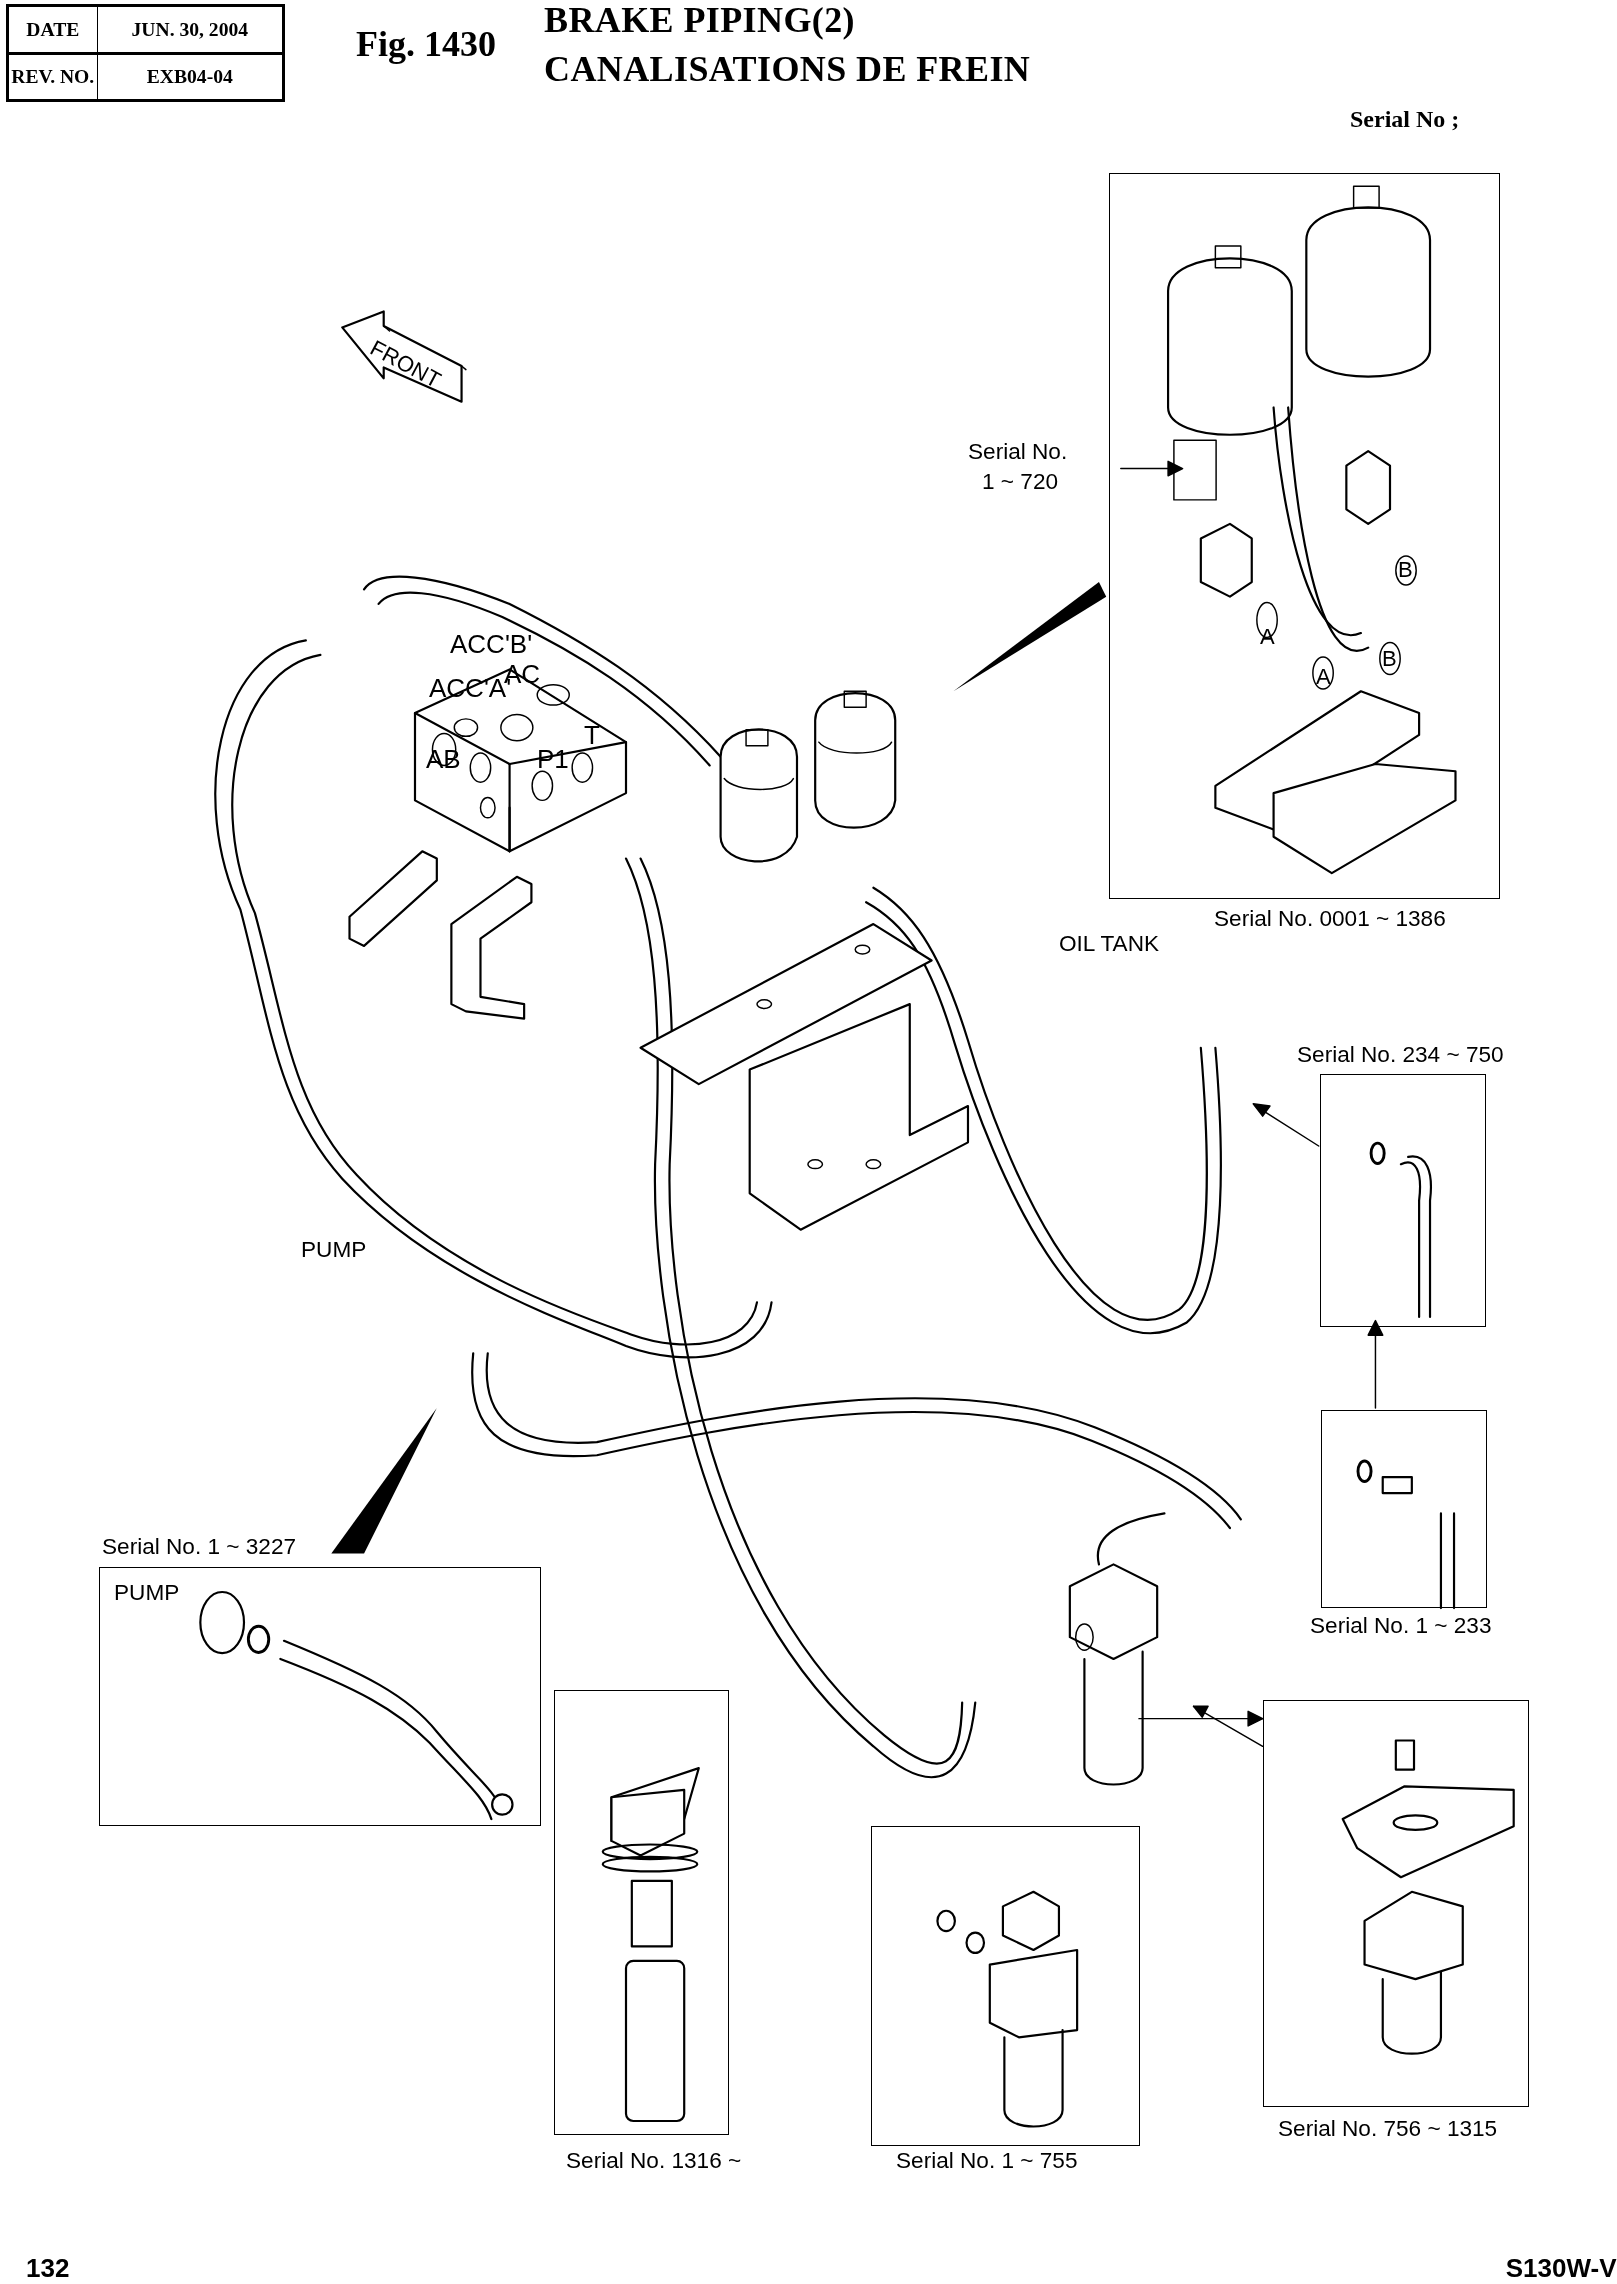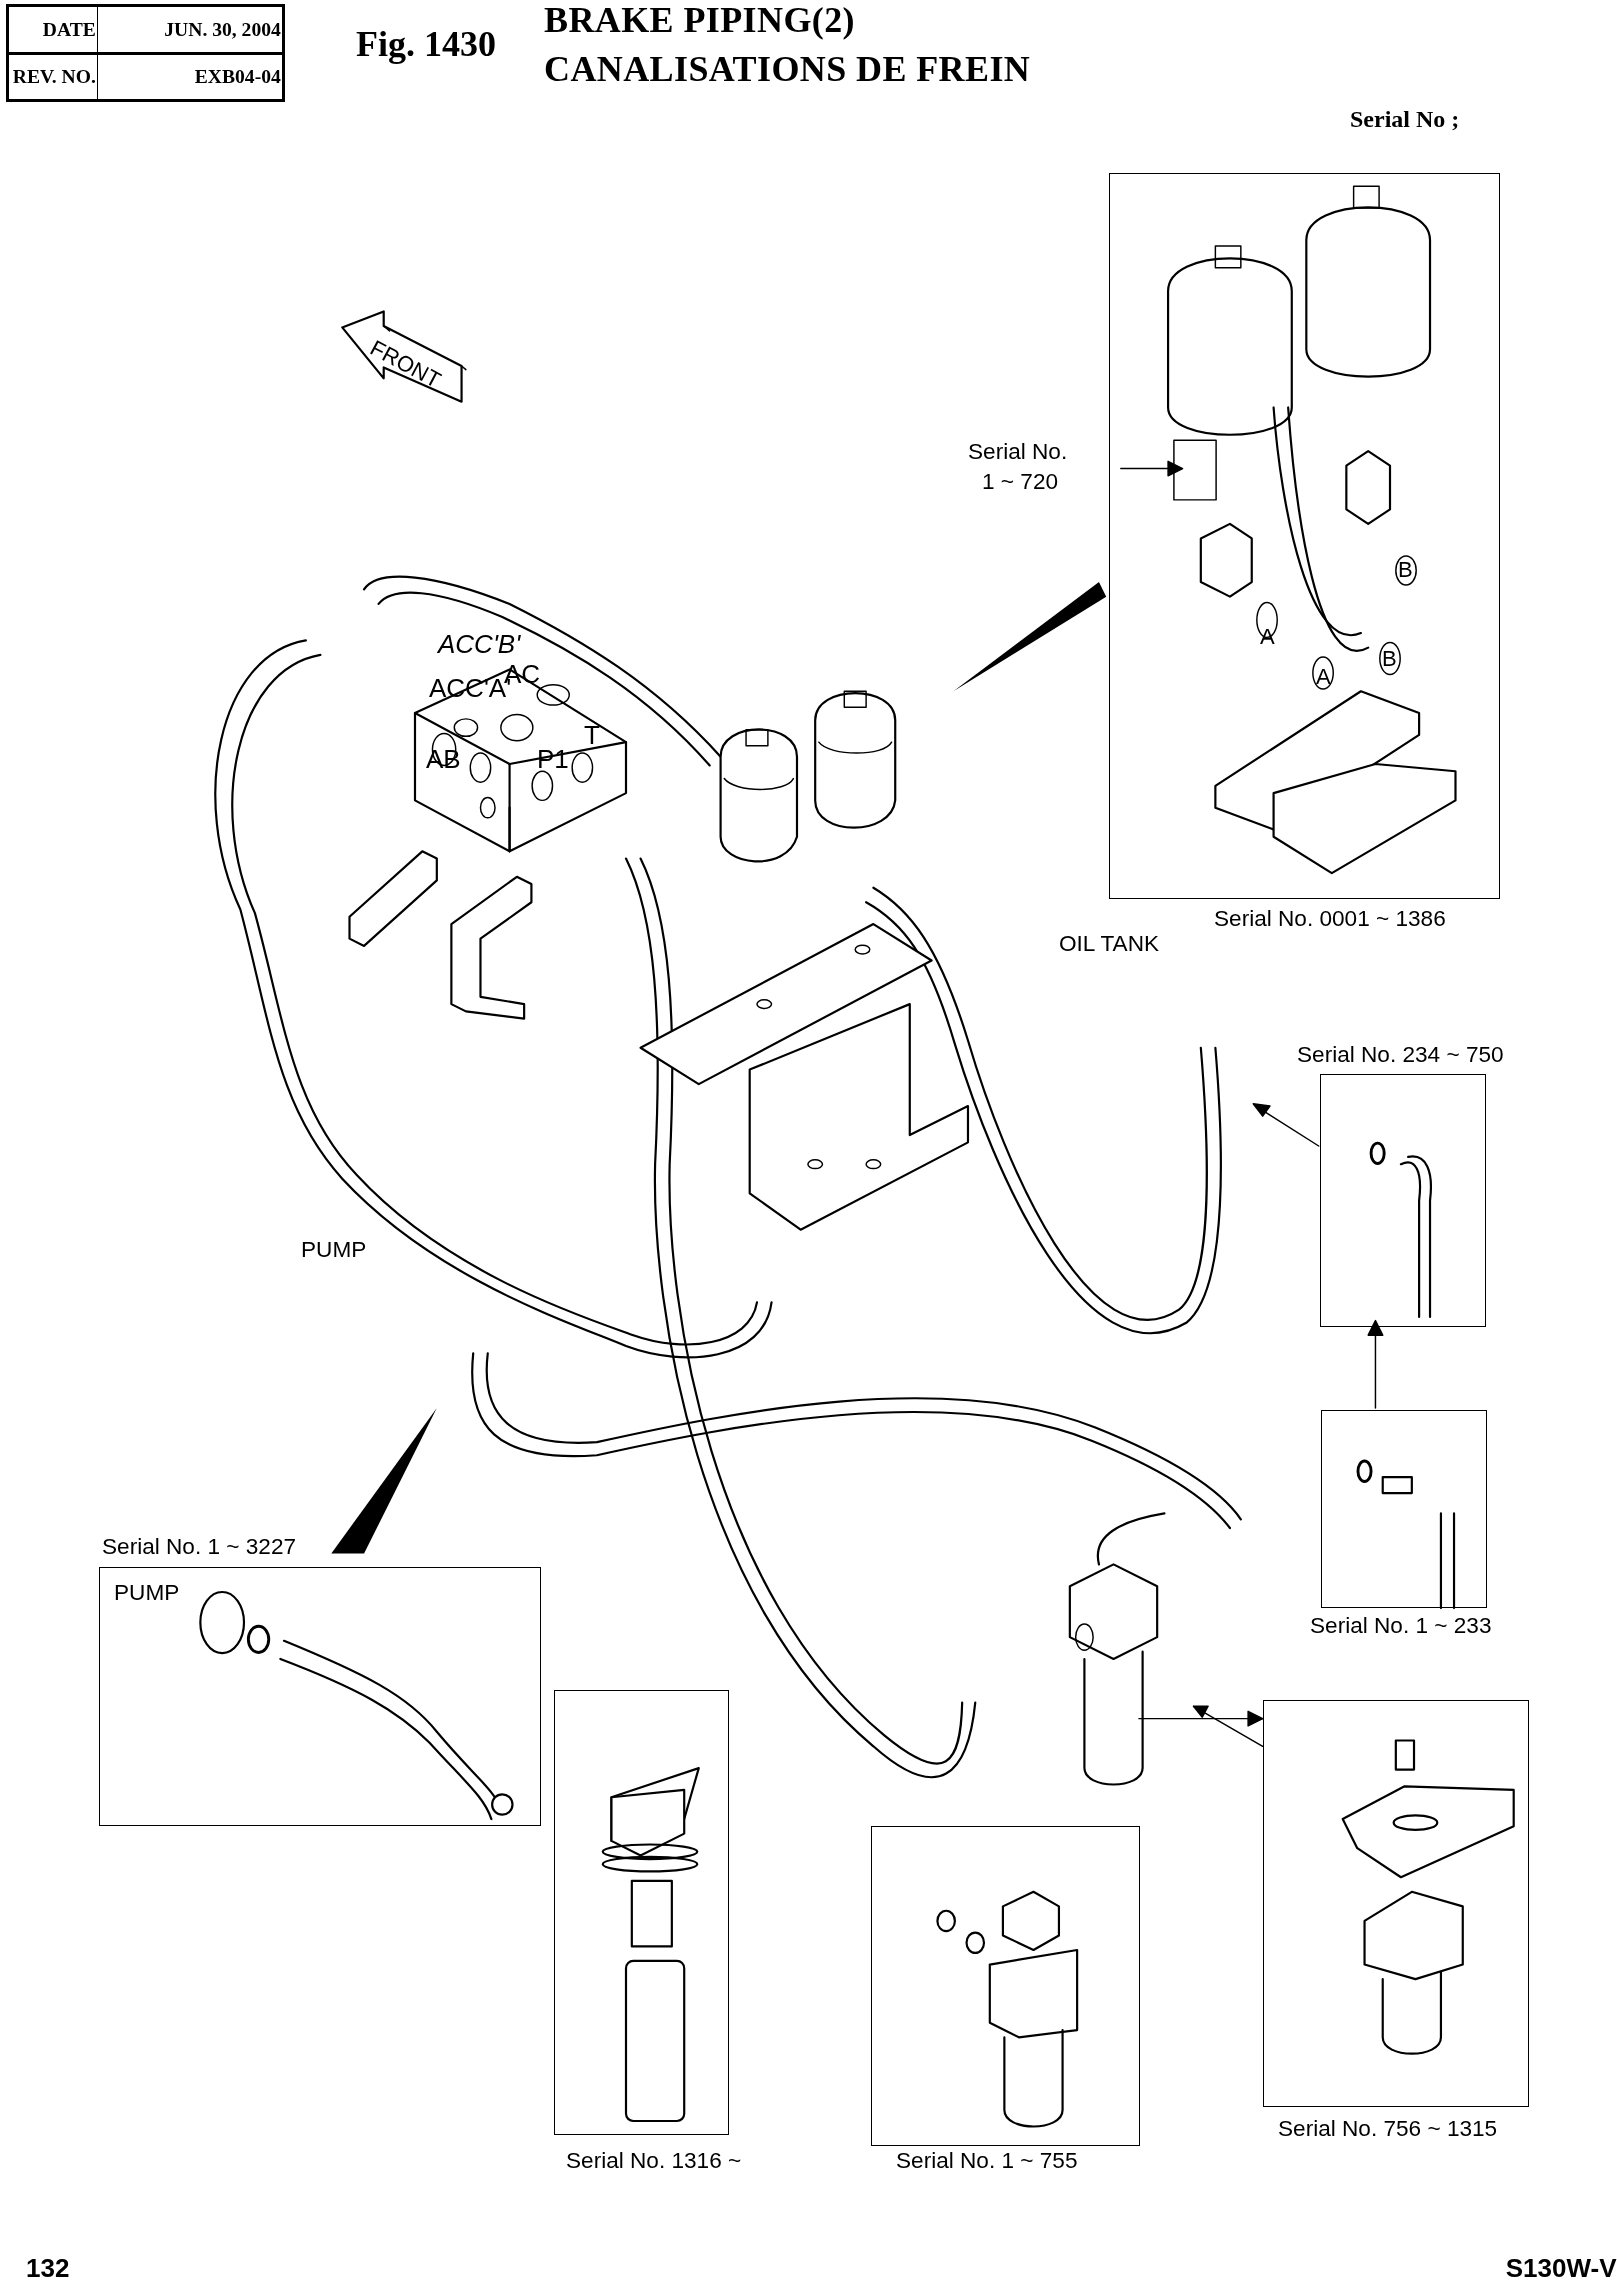--- a/index.html
+++ b/index.html
@@ -1,21 +1,21 @@
 <!DOCTYPE html>
 <html style="font-size:11.6px"><head>
 <meta charset="utf-8">
 <style>
   html, body { margin:0; padding:0; background:#ffffff; }
   body { width:1618px; height:2284px; position:relative; overflow:hidden; font-family:"Liberation Sans", sans-serif; color:#000; }
   .serif { font-family:"Liberation Serif", serif; font-weight:bold; }
   .abs { position:absolute; }
   
   #hdr-table { position:absolute; left:5.8px; top:4.4px; width:279px; height:98px; border:3.6px solid #000; border-collapse:collapse; box-sizing:border-box; }
-  #hdr-table td { border:1.5px solid #000; text-align:right; font-family:"Liberation Serif", serif; font-weight:bold; font-size:19.6px; }
+  #hdr-table td { border:1.5px solid #000; text-align:center; font-family:"Liberation Serif", serif; font-weight:bold; font-size:19.6px; }
   #hdr-table tr:first-child td { border-bottom:3.6px solid #000; }
   .fig-no { left:356px; top:23px; font-size:36px; }
   .title-en { left:544px; top:-1.5px; font-size:36px; letter-spacing:0.4px; }
   .title-fr { left:544px; top:48px; font-size:36px; letter-spacing:0.4px; }
   .serial-hdr { left:1350px; top:90px; font-size:24px;margin-top:16px; }
   .lbl { font-size:22.6px; white-space:nowrap; }
   .port { font-size:26px; }
   .inset { position:absolute; border:1.5px solid #000; box-sizing:border-box; background:transparent; }
   .footer-l { left:0px; top:2253px; font-size:26px; font-family:"Liberation Sans", sans-serif; font-weight:bold;margin-left:26px; }
   .footer-r { right:1.5px; top:2253px; font-size:26px; font-family:"Liberation Sans", sans-serif; font-weight:bold; }
@@ -190,21 +190,21 @@
     <path d="M1925,1600 C1945,1590 1955,1610 1950,1650 L1950,1810"></path>
     <path d="M1935,1590 C1960,1585 1970,1610 1965,1650 L1965,1810"></path>
     <ellipse cx="1875" cy="2022" rx="9" ry="14" stroke-width="4"></ellipse>
     <rect x="1900" y="2030" width="40" height="22"></rect>
     <path d="M1980,2080 L1980,2210 M1998,2080 L1998,2210"></path>
   </g>
 </svg>
 
 <div class="abs front-lbl" style="left:378px; top:335px;">FRONT</div>
 
-<div class="abs port" style="left:438px; top:629px;font-style:italic;">ACC'B'</div>
+<div class="abs port" style="left:450px; top:629px;">ACC'B'</div>
 <div class="abs port" style="left:409px; top:673px;margin-left:20px;">ACC'A'</div>
 <div class="abs port" style="left:504px; top:659px;">AC</div>
 <div class="abs port" style="left:426px; top:744px;">AB</div>
 <div class="abs port" style="left:537px; top:744px;text-align:right;">P1</div>
 <div class="abs port" style="left:584px; top:720px;">T</div>
 
 <div class="abs lbl" style="left:1059px; top:931px;">OIL TANK</div>
 <div class="abs lbl" style="left:301px; top:1237px;">PUMP</div>
 
 <div class="inset" style="left:1109px; top:173px; width:391px; height:726px;"></div>

